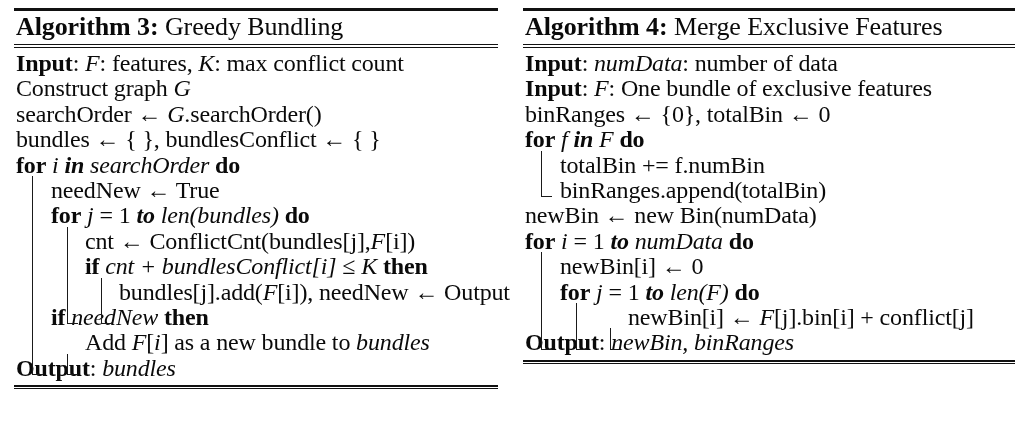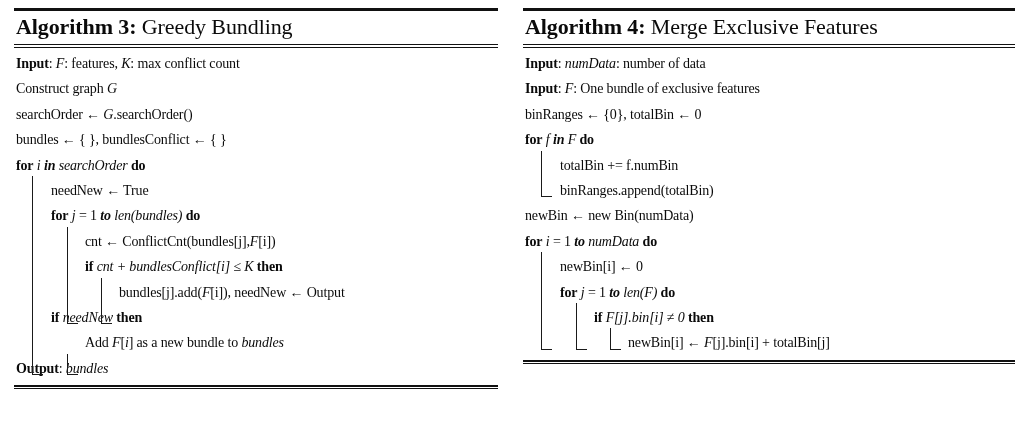--- a/index.html
+++ b/index.html
@@ -19,32 +19,32 @@
   #algo-left{left:14px;width:484px;}
   #algo-right{left:523px;width:492px;}
   .rule-top{height:3px;box-sizing:border-box;
     border-top:2.4px solid #111;border-bottom:1.2px solid #111;}
   .rule-mid{height:4px;box-sizing:border-box;
     border-top:1.6px solid #111;border-bottom:1.6px solid #111;}
   .rule-bot{height:4px;box-sizing:border-box;
     border-top:2.4px solid #111;border-bottom:1.4px solid #111;}
 
   .title{
-    font-size:22px;
+    font-size:26px;
     line-height:28px;
     padding:2px 0 3px 2px;
     white-space:nowrap;
     letter-spacing:-0.1px;
   }
   .title b{font-weight:bold;}
   .title .tname{font-weight:normal;}
 
   .body{
     padding:3px 0 4px 2px;
-    font-size:14px;
+    font-size:24px;
     line-height:25.4px;
   }
 
   .line{
     position:relative;
     white-space:nowrap;
     letter-spacing:-0.15px;
     height:25.4px;
   }
   
@@ -118,22 +118,22 @@
         <div class="line ind0"><span class="kw">Input</span><span>: </span><span class="mi">numData</span><span>: number of data</span></div>
         <div class="line ind0"><span class="kw">Input</span><span>: </span><span class="mi">F</span><span>: One bundle of exclusive features</span></div>
         <div class="line ind0"><span>binRanges ← {0}, totalBin ← 0</span></div>
         <div class="line ind0"><span class="kw">for</span><span> </span><span class="mi">f</span><span> </span><span class="kw mathit">in</span><span> </span><span class="mi">F</span><span> </span><span class="kw">do</span></div>
         <div class="line ind1"><span>totalBin += f.numBin</span></div>
         <div class="line ind1"><span>binRanges.append(totalBin)</span></div>
         <div class="line ind0"><span>newBin ← new  Bin(numData)</span></div>
         <div class="line ind0"><span class="kw">for</span><span> </span><span class="mi">i</span><span> = 1 </span><span class="kw mathit">to</span><span> </span><span class="mi">numData</span><span> </span><span class="kw">do</span></div>
         <div class="line ind1"><span>newBin[i] ← 0</span></div>
         <div class="line ind1"><span class="kw">for</span><span> </span><span class="mi">j</span><span> = 1 </span><span class="kw mathit">to</span><span> </span><span class="mathit">len(</span><span class="mi">F</span><span class="mathit">)</span><span> </span><span class="kw">do</span></div>
-        <div class="line ind2"><span class="kw">if</span><span> </span><span class="mathit">F[j].bin[i]</span><span> ≠ </span><span class="mathit">0</span><span> </span><span class="kw">then</span></div>
-        <div class="line ind3"><span>newBin[i] ← </span><span class="mi">F</span><span>[j].bin[i] + totalBin[j]</span></div>
+        <div class="line ind3"><span>newBin[i] ← </span><span class="mi">F</span><span>[j].bin[i] + conflict[j]</span></div>
+        <div class="line ind0"><span class="kw">Output</span><span>: </span><span class="mi">newBin, binRanges</span></div>
         <div class="bar" style="left: 18px; top: 102.6px; height: 45.8px;"></div>
         <div class="foot" style="left: 18px; top: 148.4px; width: 11px;"></div>
         <div class="bar" style="left: 18px; top: 204.2px; height: 96.6px;"></div>
         <div class="foot" style="left: 18px; top: 300.8px; width: 11px;"></div>
         <div class="bar" style="left: 53px; top: 255px; height: 45.8px;"></div>
         <div class="foot" style="left: 53px; top: 300.8px; width: 11px;"></div>
         <div class="bar" style="left: 87px; top: 280.4px; height: 20.4px;"></div>
         <div class="foot" style="left: 87px; top: 300.8px; width: 11px;"></div>
       </div>
     <div class="rule-bot"></div>

